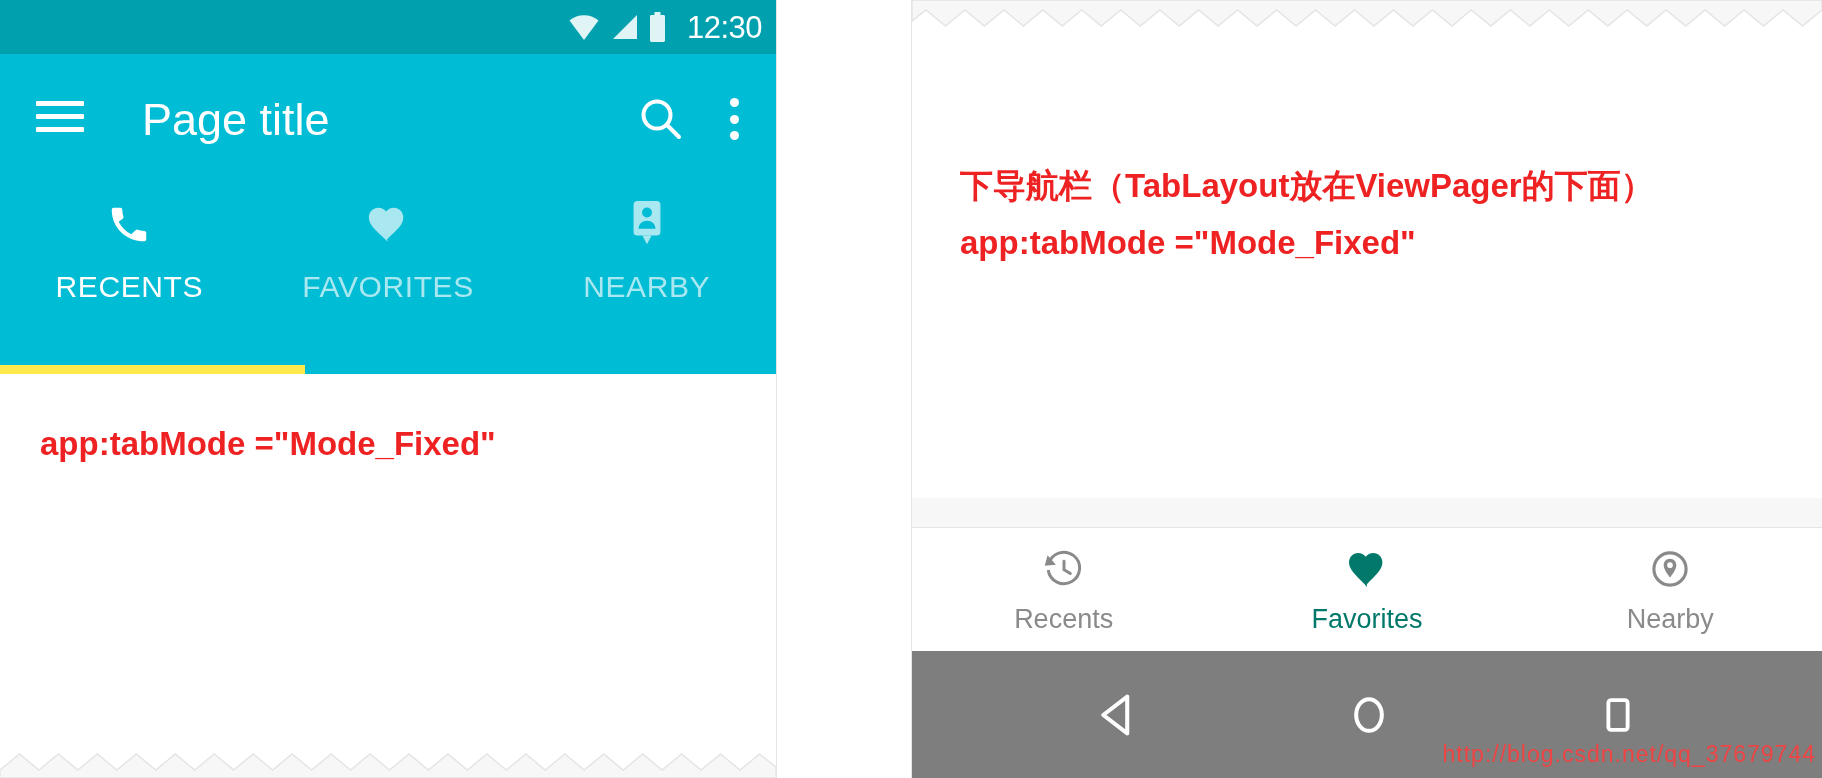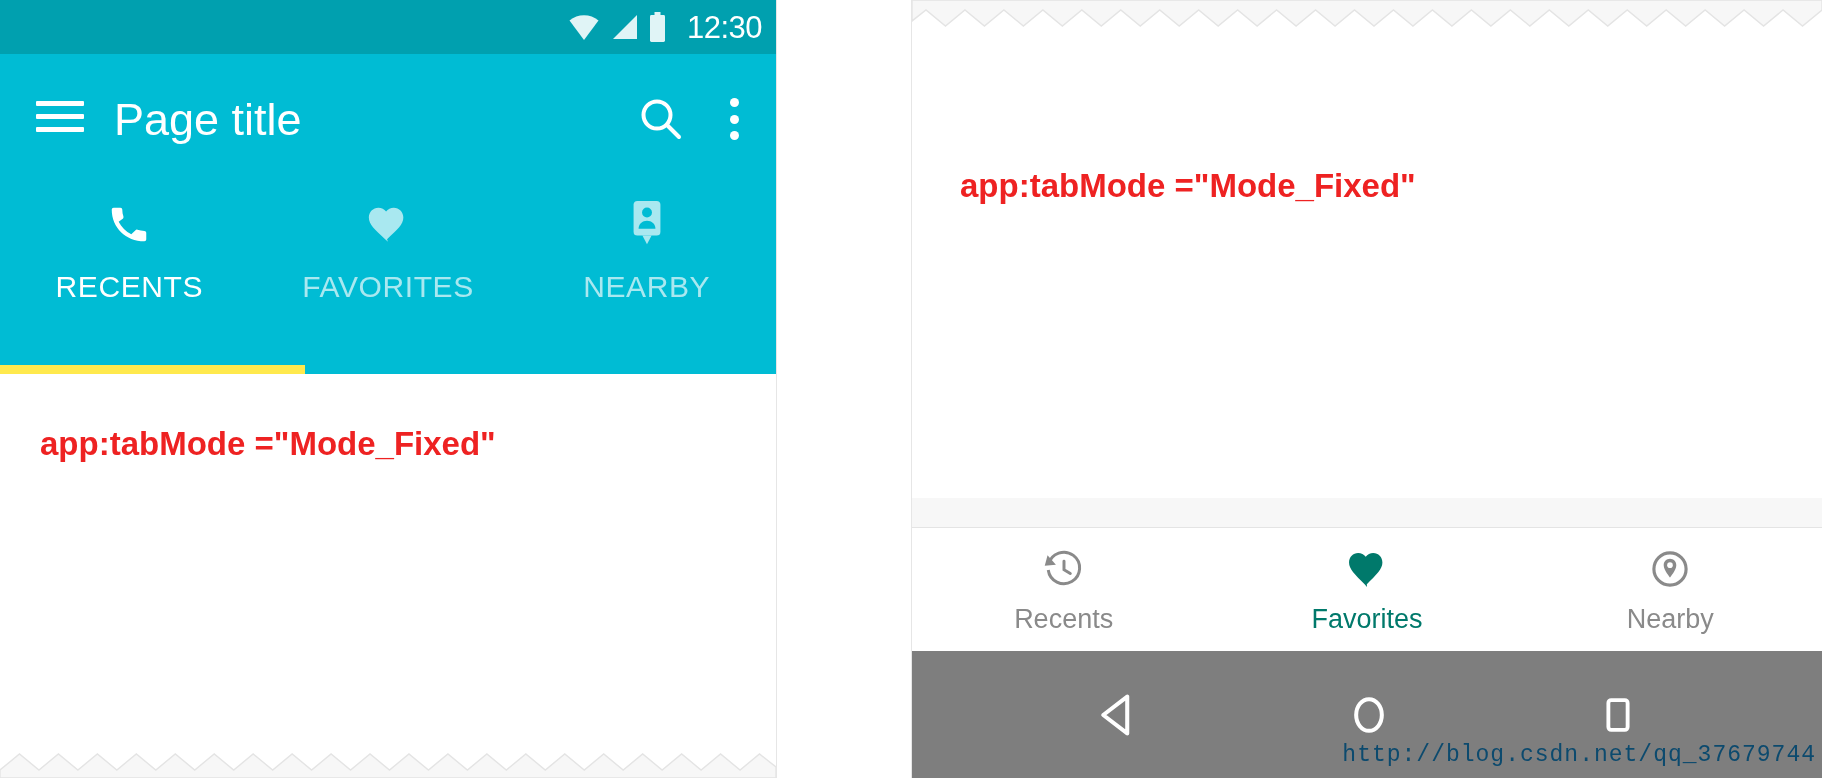--- a/index.html
+++ b/index.html
@@ -82,21 +82,21 @@
     border-radius: 1px;
     margin-bottom: 8px;
   }
   .menu-icon span:last-child { margin-bottom: 0; }
 
   .page-title {
     color: #ffffff;
     font-size: 45px;
     font-family: "Liberation Sans", sans-serif;
     font-weight: 400;
-    margin-left: 30px;
+    margin-left: 58px;
     flex: 1 1 auto;
     line-height: 1;
     white-space: nowrap;
   }
   .bar-action { flex: 0 0 auto; cursor: pointer; }
   .icon-search { width: 42px; height: 42px; display:block; }
   .icon-overflow { width: 10px; height: 42px; display: flex; flex-direction: column; justify-content: space-between; margin-left: 48px; margin-right: 10px; }
   .icon-overflow i { display: block; width: 9px; height: 9px; border-radius: 50%; background: #ffffff; }
 
   
@@ -226,22 +226,22 @@
     align-items: center;
     justify-content: space-around;
     padding: 0 80px;
   }
   .sys-btn { cursor: pointer; display: flex; align-items: center; justify-content: center; }
 
   .watermark {
     position: absolute;
     right: 6px;
     bottom: 10px;
-    color: #0c4a6e;
-    font-family: Liberation Mono, monospace;
+    color: #ef4444;
+    font-family: Liberation Sans, sans-serif;
     font-size: 23px;
     letter-spacing: 1px;
     white-space: nowrap;
   }
 
   
   .zig {
     position: absolute;
     left: 0;
     width: 100%;
@@ -353,20 +353,21 @@
   <div class="panel-right">
     <div class="phone-right">
 
       <div class="zig zig-top-right">
         <svg viewBox="0 0 911 30" preserveAspectRatio="none">
           <path d="M0 0 L911 0 L911 10 L891.5 26 L872 10 L852.5 26 L833 10 L813.5 26 L794 10 L774.5 26 L755 10 L735.5 26 L716 10 L696.5 26 L677 10 L657.5 26 L638 10 L618.5 26 L599 10 L579.5 26 L560 10 L540.5 26 L521 10 L501.5 26 L482 10 L462.5 26 L443 10 L423.5 26 L404 10 L384.5 26 L365 10 L345.5 26 L326 10 L306.5 26 L287 10 L267.5 26 L248 10 L228.5 26 L209 10 L189.5 26 L170 10 L150.5 26 L131 10 L111.5 26 L92 10 L72.5 26 L53 10 L33.5 26 L14 10 L0 21 Z" fill="#f7f7f7" stroke="#e4e4e4" stroke-width="1.4"></path>
         </svg>
       </div>
 
       <div class="right-content">
+        <div class="annot-line">下导航栏（TabLayout放在ViewPager的下面）</div>
         <div class="annot-line">app:tabMode ="Mode_Fixed"</div>
       </div>
 
       <div class="right-grey-strip"></div>
 
       <div class="bottom-nav">
 
         <div class="bn-item inactive">
           <div class="bn-ico">
             <svg width="42" height="42" viewBox="0 0 24 24">

